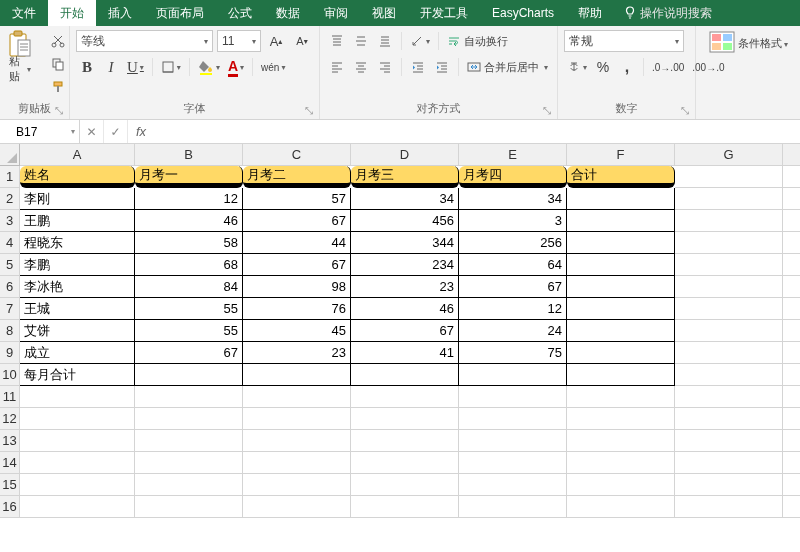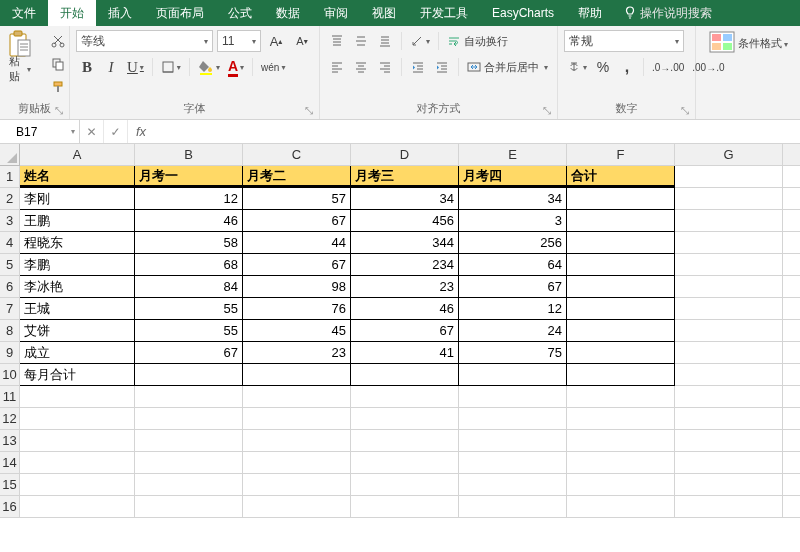--- a/index.html
+++ b/index.html
@@ -44,21 +44,21 @@
 .fx-input { flex:1; padding:0 6px; display:flex; align-items:center; }
 
 
 .grid { display: grid; grid-template-columns: 20px 115px 108px 108px 108px 108px 108px 108px 20px; }
 .hdr, .rownum, .cell, .corner { border-right:1px solid #d4d4d4; border-bottom:1px solid #d4d4d4; height:22px; display:flex; align-items:center; font-size:13px; }
 .corner { background:#f0f0f0; border-right:1px solid #bbb; border-bottom:1px solid #bbb; position:relative; }
 .corner::after { content:""; position:absolute; right:2px; bottom:2px; border:5px solid transparent; border-right-color:#bbb; border-bottom-color:#bbb; }
 .hdr { background:#f0f0f0; justify-content:center; color:#333; }
 .rownum { background:#f0f0f0; justify-content:center; color:#333; }
 .cell { padding:0 4px; background:#fff; }
-.cell.head { background:#ffd966; font-weight:bold; color:#000; border-right:1px solid #000; border-bottom:3px solid #000000; }
+.cell.head { background:#ffd966; font-weight:normal; color:#000; border-right:1px solid #000; border-bottom:5px solid #000000;border-radius:6px; }
 .cell.tbl { border-right:1px solid #000; border-bottom:1px solid #000; }
 .cell.left { justify-content:flex-start; }
 .cell.right { justify-content:flex-end; }
 
 svg { display:block; }
 </style>
 </head>
 <body>
 
 <div class="tabs">

